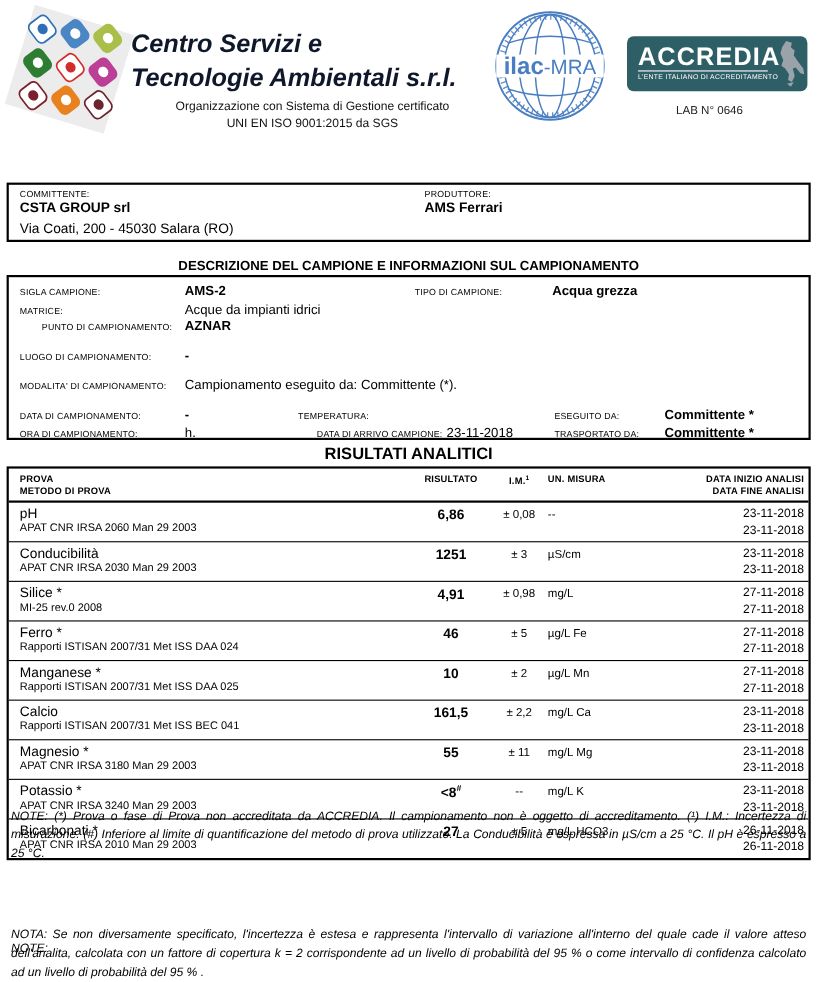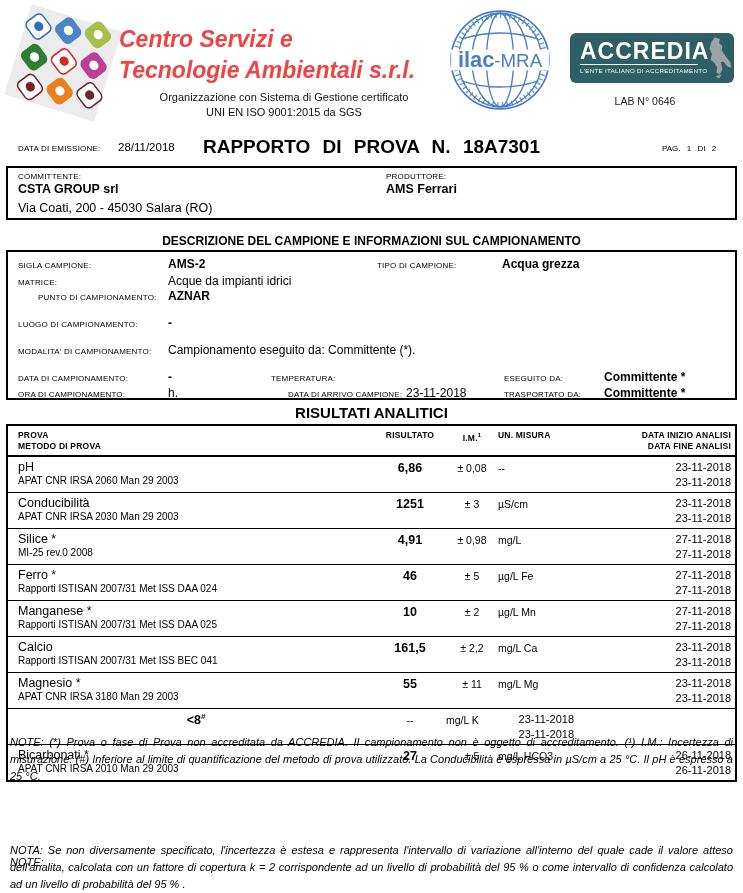--- a/index.html
+++ b/index.html
@@ -17,21 +17,21 @@
   .t2 { background:#4a86c4; } .t2::after { background:#fff; }
   .t3 { background:#a9bf4a; } .t3::after { background:#fff; }
   .t4 { background:#2e7d32; } .t4::after { background:#fff; }
   .t5 { background:#fff; border:2px solid #d42b2b; } .t5::after { background:#d42b2b; }
   .t6 { background:#bb3f96; } .t6::after { background:#fff; }
   .t7 { background:#fff; border:2px solid #7a1f2b; } .t7::after { background:#7a1f2b; }
   .t8 { background:#e8821e; } .t8::after { background:#fff; }
   .t9 { background:#fff; border:2px solid #6b2430; } .t9::after { background:#6b2430; }
 
   .company { position:absolute; left:119px; top:24px; width:330px; }
-  .company-name { font-size:23px; font-weight:bold; font-style:italic; color:#ef4444; line-height:31px; white-space:nowrap; }
+  .company-name { font-size:23px; font-weight:bold; font-style:italic; color:#0f172a; line-height:31px; white-space:nowrap; }
   .company-sub { text-align:center; font-size:11px; line-height:15px; margin-top:4px; color:#111; }
   .company-sub2 { text-align:center; font-size:11px; line-height:15px; color:#111; }
 
   .ilac { position:absolute; left:448px; top:8px; width:104px; height:104px; }
 
   .accredia { position:absolute; left:570px; top:33px; width:166px; }
   .accredia-box { position:relative; width:164px; height:50px; background:#2e5f66; border-radius:6px; padding:6px 34px 5px 10px; color:#fff; }
   .accredia-name { font-size:23px; font-weight:bold; line-height:24px; letter-spacing:1px; white-space:nowrap; }
   .accredia-rule { border-top:1px solid #fff; margin:1px 0 2px 0; width:118px; }
   .accredia-sub { font-size:6.2px; letter-spacing:0.3px; white-space:nowrap; }
@@ -127,26 +127,20 @@
       <div class="accredia-rule"></div>
       <div class="accredia-sub">L'ENTE ITALIANO DI ACCREDITAMENTO</div>
       <svg class="accredia-italy" width="26" height="44" viewBox="0 0 30 50">
         <path fill="#9aa3a9" d="M10 1 L16 3 L15 8 L19 11 L18 16 L22 22 L28 30 L29 36 L25 35 L20 29 L17 30 L19 38 L16 44 L12 42 L13 36 L9 30 L5 27 L7 21 L4 14 L6 7 Z"></path>
         <path fill="#9aa3a9" d="M11 46 L18 44 L15 49 Z"></path>
       </svg>
     </div>
     <div class="accredia-lab">LAB N° 0646</div>
   </div>
 
-  <div class="emission">
-    <span class="em-label">DATA DI EMISSIONE:</span>
-    <span class="em-date">28/11/2018</span>
-    <div class="em-title">RAPPORTO DI PROVA N. 18A7301</div>
-    <span class="em-pag">PAG. 1 DI 2</span>
-  </div>
 
   <div class="parties">
     <span class="p-lab" style="left:10px; top:4px;">COMMITTENTE:</span>
     <span class="p-name" style="left:10px; top:14px;">CSTA GROUP srl</span>
     <span class="p-addr" style="left:10px; top:33px;">Via Coati, 200 - 45030 Salara (RO)</span>
     <span class="p-lab" style="left:378px; top:4px;">PRODUTTORE:</span>
     <span class="p-name" style="left:378px; top:14px;">AMS Ferrari</span>
   </div>
 
   <div class="desc-title">DESCRIZIONE DEL CAMPIONE E INFORMAZIONI SUL CAMPIONAMENTO</div>
@@ -291,20 +285,24 @@
           <div class="c2"><span>55</span><sup></sup></div>
           <div class="c3">± 11</div>
           <div class="c4">mg/L Mg</div>
           <div class="c5">
             <div>23-11-2018</div>
             <div>23-11-2018</div>
           </div>
         </div>
 
         <div class="trow">
+          <div>
+            <div class="rname">Potassio *</div>
+            <div class="rmethod">APAT CNR IRSA 3240 Man 29 2003</div>
+          </div>
           <div class="c2"><span>&lt;8</span><sup>#</sup></div>
           <div class="c3">--</div>
           <div class="c4">mg/L K</div>
           <div class="c5">
             <div>23-11-2018</div>
             <div>23-11-2018</div>
           </div>
         </div>
 
         <div class="trow">

